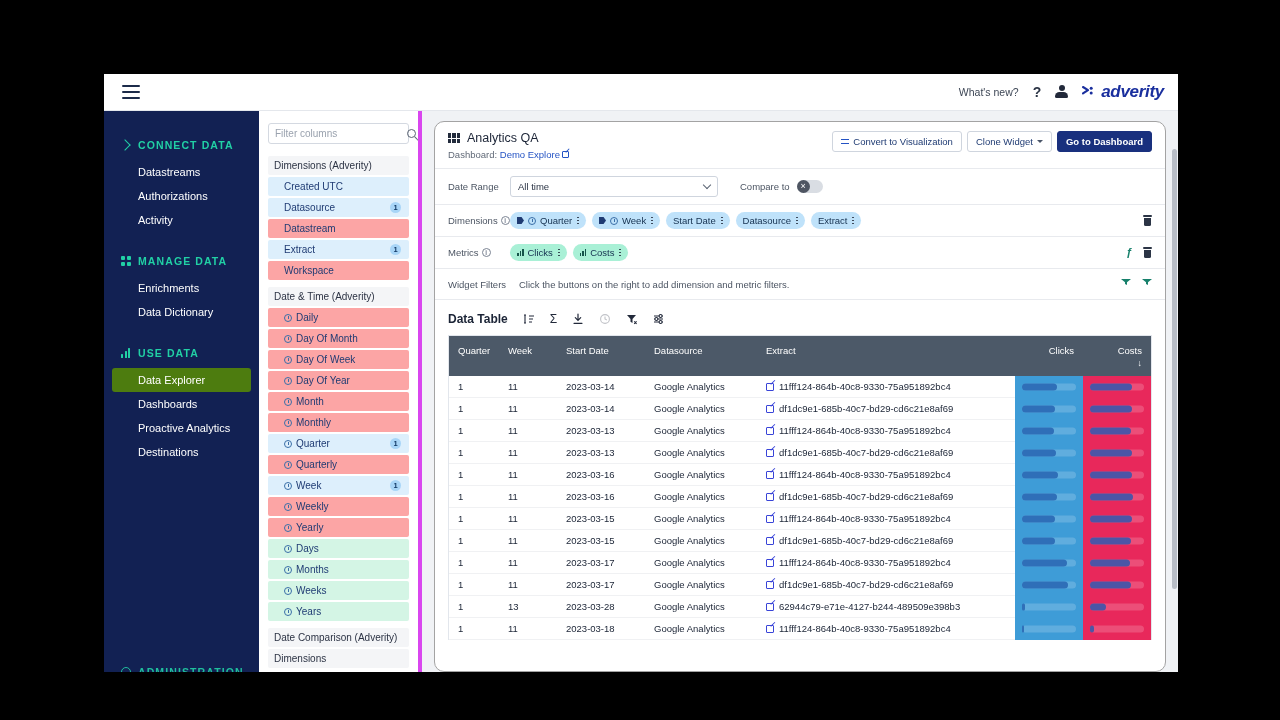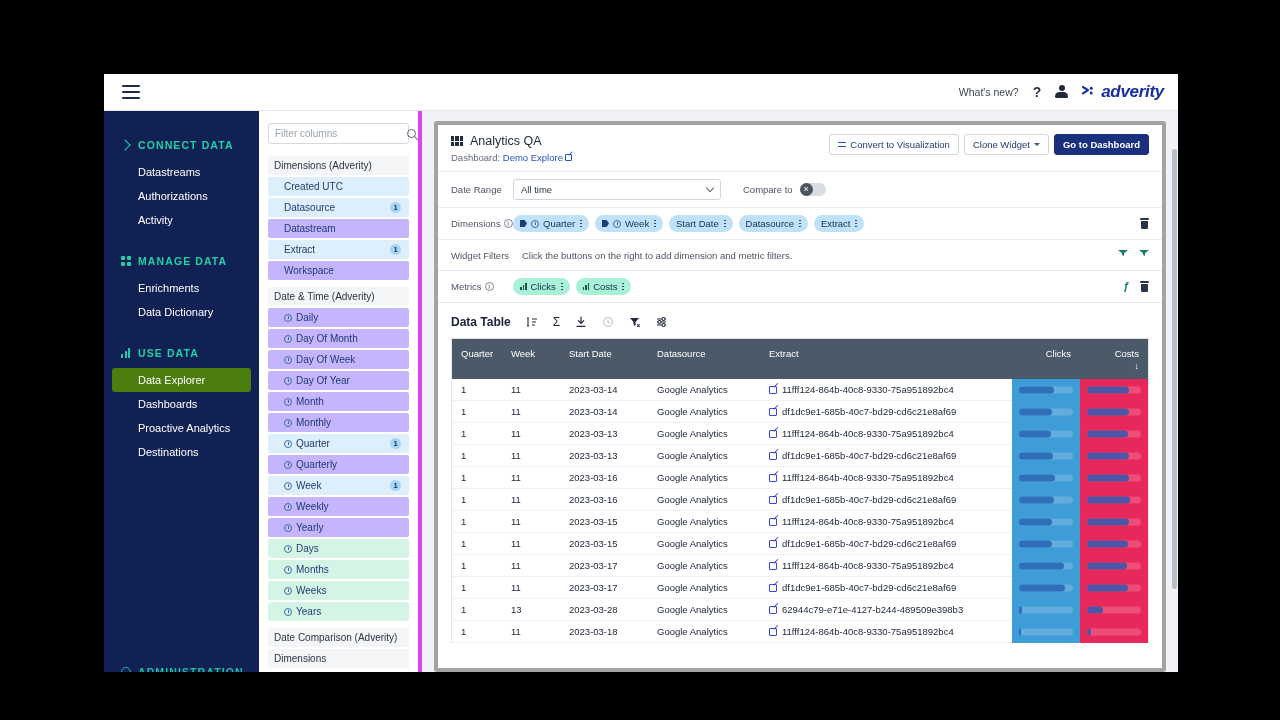--- a/index.html
+++ b/index.html
@@ -107,31 +107,31 @@
   .col-section {
     font-size:10px; color:#2c3344; padding:4px 6px 4px 6px;
     background:#f4f5f7; border-radius:2px; margin-bottom:2px;
   }
   .col-item {
     font-size:10px; color:#1f3b73; border-radius:2px;
     padding:4px 8px 4px 16px; margin-bottom:2px;
     display:flex; align-items:center; cursor:pointer;
   }
   .col-item.blue { background:#ddeffc;justify-content:center; }
-  .col-item.lightblue { background:#c4b5fd; }
+  .col-item.lightblue { background:#fca5a5; }
   .col-item.green { background:#d4f5e5; }
   .col-item .lbl { flex:1; display:flex; align-items:center; gap:4px; }
   .clock { width:8px;height:8px;border:1.1px solid #3b6fa8;border-radius:50%;position:relative;flex:0 0 auto;}
   .clock::after{content:"";position:absolute;left:3px;top:1.4px;width:1px;height:3px;background:#3b6fa8;}
   .badge { background:#a8d5f7;color:#123a66;font-size:7.5px;font-weight:700;border-radius:50%;width:11px;height:11px;display:flex;align-items:center;justify-content:center;}
 
   
   .mainwrap { flex:1; background:#f0f2f5; padding:10px 12px 0 12px; min-width:0; position:relative; overflow:hidden;}
   .card {
-    background:#fff; border:4px solid #a3a3a3; border-radius:3px;
+    background:#fff; border:1px solid #a3a3a3; border-radius:10px;
     height: 100%;
   }
   .card-head { padding:9px 13px 8px 13px; border-bottom:1px solid #e8eaee; display:flex; align-items:flex-start;}
   .wtitle { display:flex; align-items:center; gap:7px; font-size:12.5px; color:#1b2436; }
   .grid-ico { width:12px;height:10px;display:grid;grid-template-columns:1fr 1fr 1fr;grid-template-rows:1fr 1fr;gap:1px;}
   .grid-ico i{background:#222b3c;display:block;}
   .dash-line { font-size:9.5px; color:#616a78; margin-top:4px; }
   .dash-line a { color:#2453c4; text-decoration:none; cursor:pointer;}
   .ext-ico { display:inline-block; width:7px;height:7px;border:1.1px solid #2453c4; border-radius:1px; position:relative; margin-left:2px;}
   .ext-ico::after{content:"";position:absolute;right:-2px;top:-2.5px;width:5px;height:1.1px;background:#2453c4;transform:rotate(-45deg);}
@@ -514,68 +514,68 @@
                   <i></i>
                 </span>
               </span>
           </div>
           <div class="row-right">
             <span class="trash"></span>
           </div>
         </div>
 
         <div class="row-line">
+          <div class="row-label">
+            <span>Metrics</span>
+            <span class="info-ico">i</span>
+          </div>
+          <div class="chips">
+            <span class="chip met">
+                <span class="met-ico">
+                  <i></i>
+                  <i></i>
+                  <i></i>
+                </span>
+                <span>Clicks</span>
+                <span class="kebab">
+                  <i></i>
+                  <i></i>
+                  <i></i>
+                </span>
+              </span>
+            <span class="chip met">
+                <span class="met-ico">
+                  <i></i>
+                  <i></i>
+                  <i></i>
+                </span>
+                <span>Costs</span>
+                <span class="kebab">
+                  <i></i>
+                  <i></i>
+                  <i></i>
+                </span>
+              </span>
+          </div>
+          <div class="row-right">
+            <span class="fx">ƒ</span>
+            <span class="trash"></span>
+          </div>
+        </div>
+
+        <div class="row-line">
           <div class="row-label">Widget Filters</div>
           <div class="wf-text">Click the buttons on the right to add dimension and metric filters.</div>
           <div class="row-right">
             <span class="funnel">
                 <i></i>
               </span>
             <span class="funnel">
                 <i></i>
               </span>
-          </div>
-        </div>
-
-        <div class="row-line">
-          <div class="row-label">
-            <span>Metrics</span>
-            <span class="info-ico">i</span>
-          </div>
-          <div class="chips">
-            <span class="chip met">
-                <span class="met-ico">
-                  <i></i>
-                  <i></i>
-                  <i></i>
-                </span>
-                <span>Clicks</span>
-                <span class="kebab">
-                  <i></i>
-                  <i></i>
-                  <i></i>
-                </span>
-              </span>
-            <span class="chip met">
-                <span class="met-ico">
-                  <i></i>
-                  <i></i>
-                  <i></i>
-                </span>
-                <span>Costs</span>
-                <span class="kebab">
-                  <i></i>
-                  <i></i>
-                  <i></i>
-                </span>
-              </span>
-          </div>
-          <div class="row-right">
-            <span class="fx">ƒ</span>
-            <span class="trash"></span>
           </div>
         </div>
 
         <div class="dt-head">
           <span class="dt-title">Data Table</span>
           <span class="dt-ico">
             <svg width="12" height="12" viewBox="0 0 12 12">
                 <path d="M2 2v8M1 2h2M1 10h2" stroke="#22293a" stroke-width="1.1" fill="none"></path>
                 <path d="M6 3h5M6 6h4M6 9h3" stroke="#22293a" stroke-width="1.2"></path>
               </svg>

